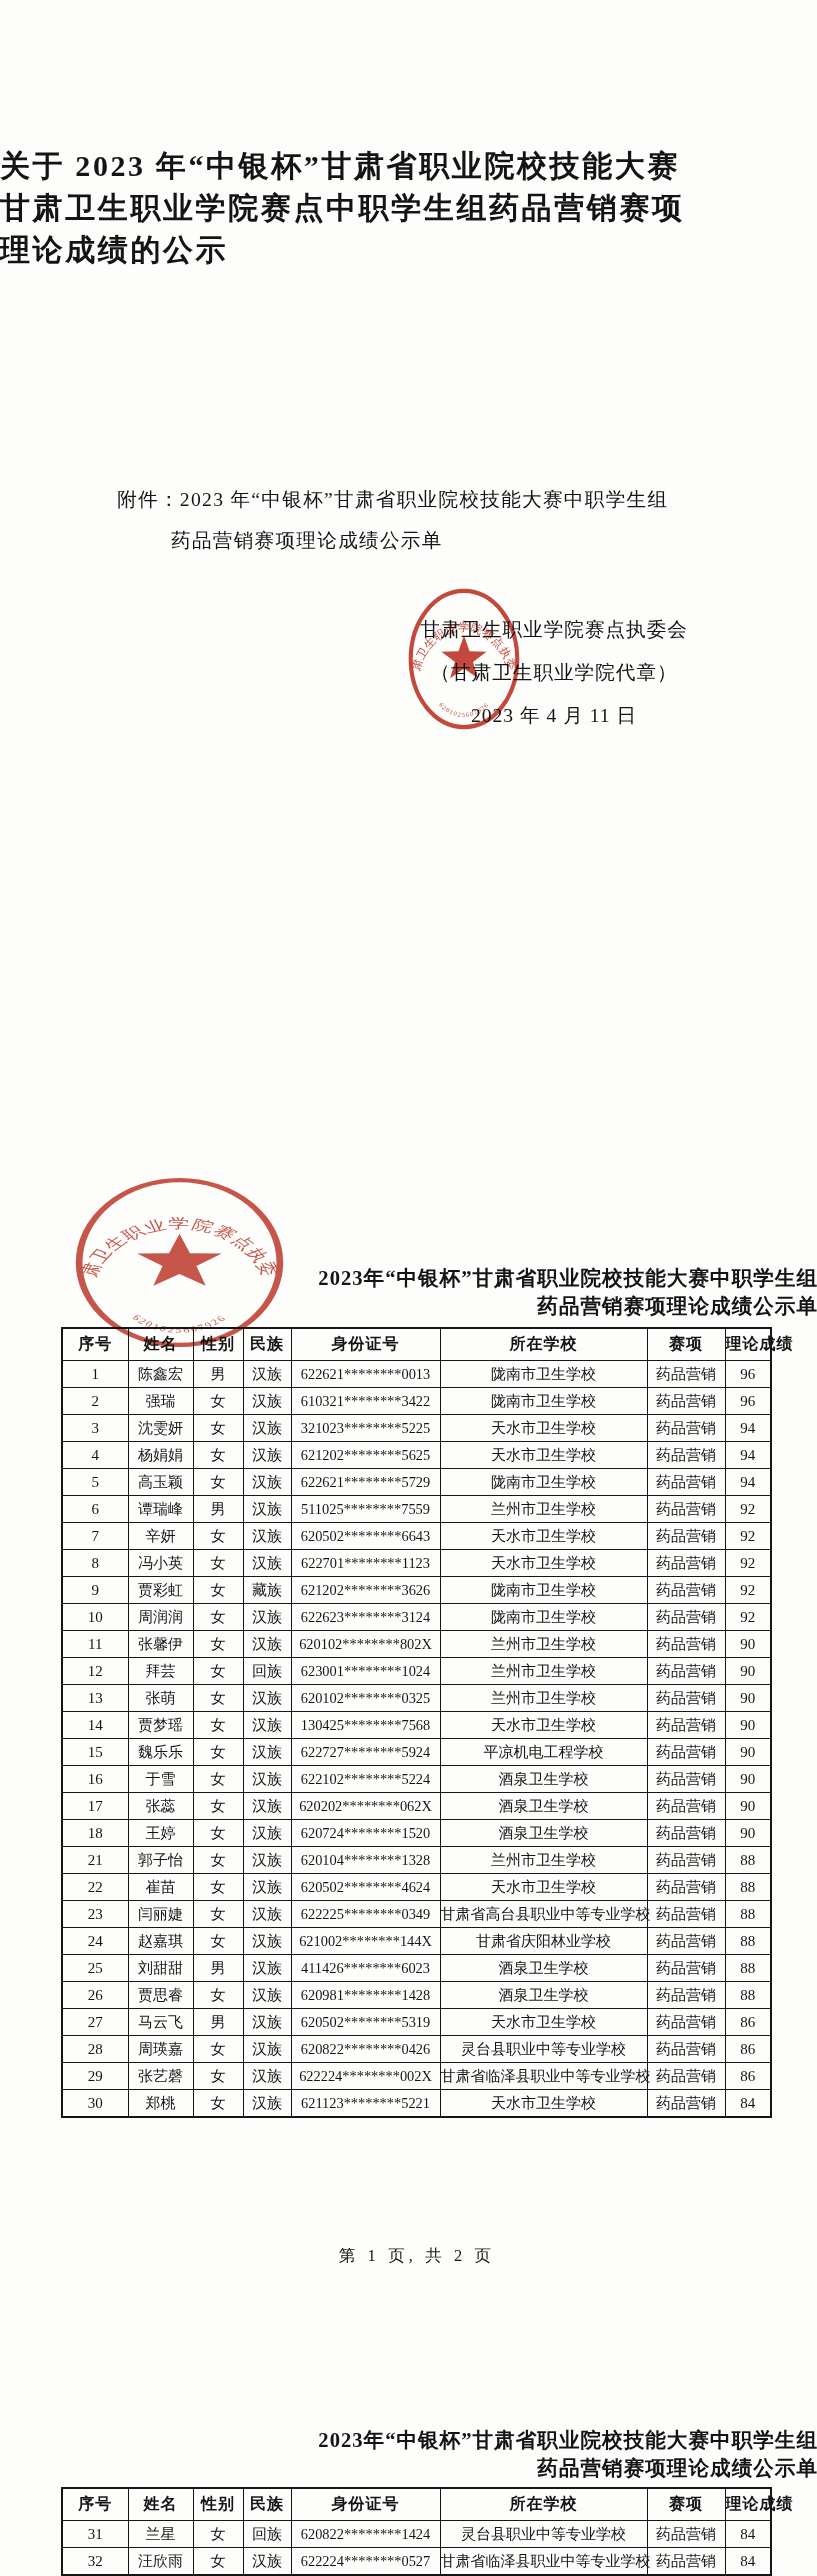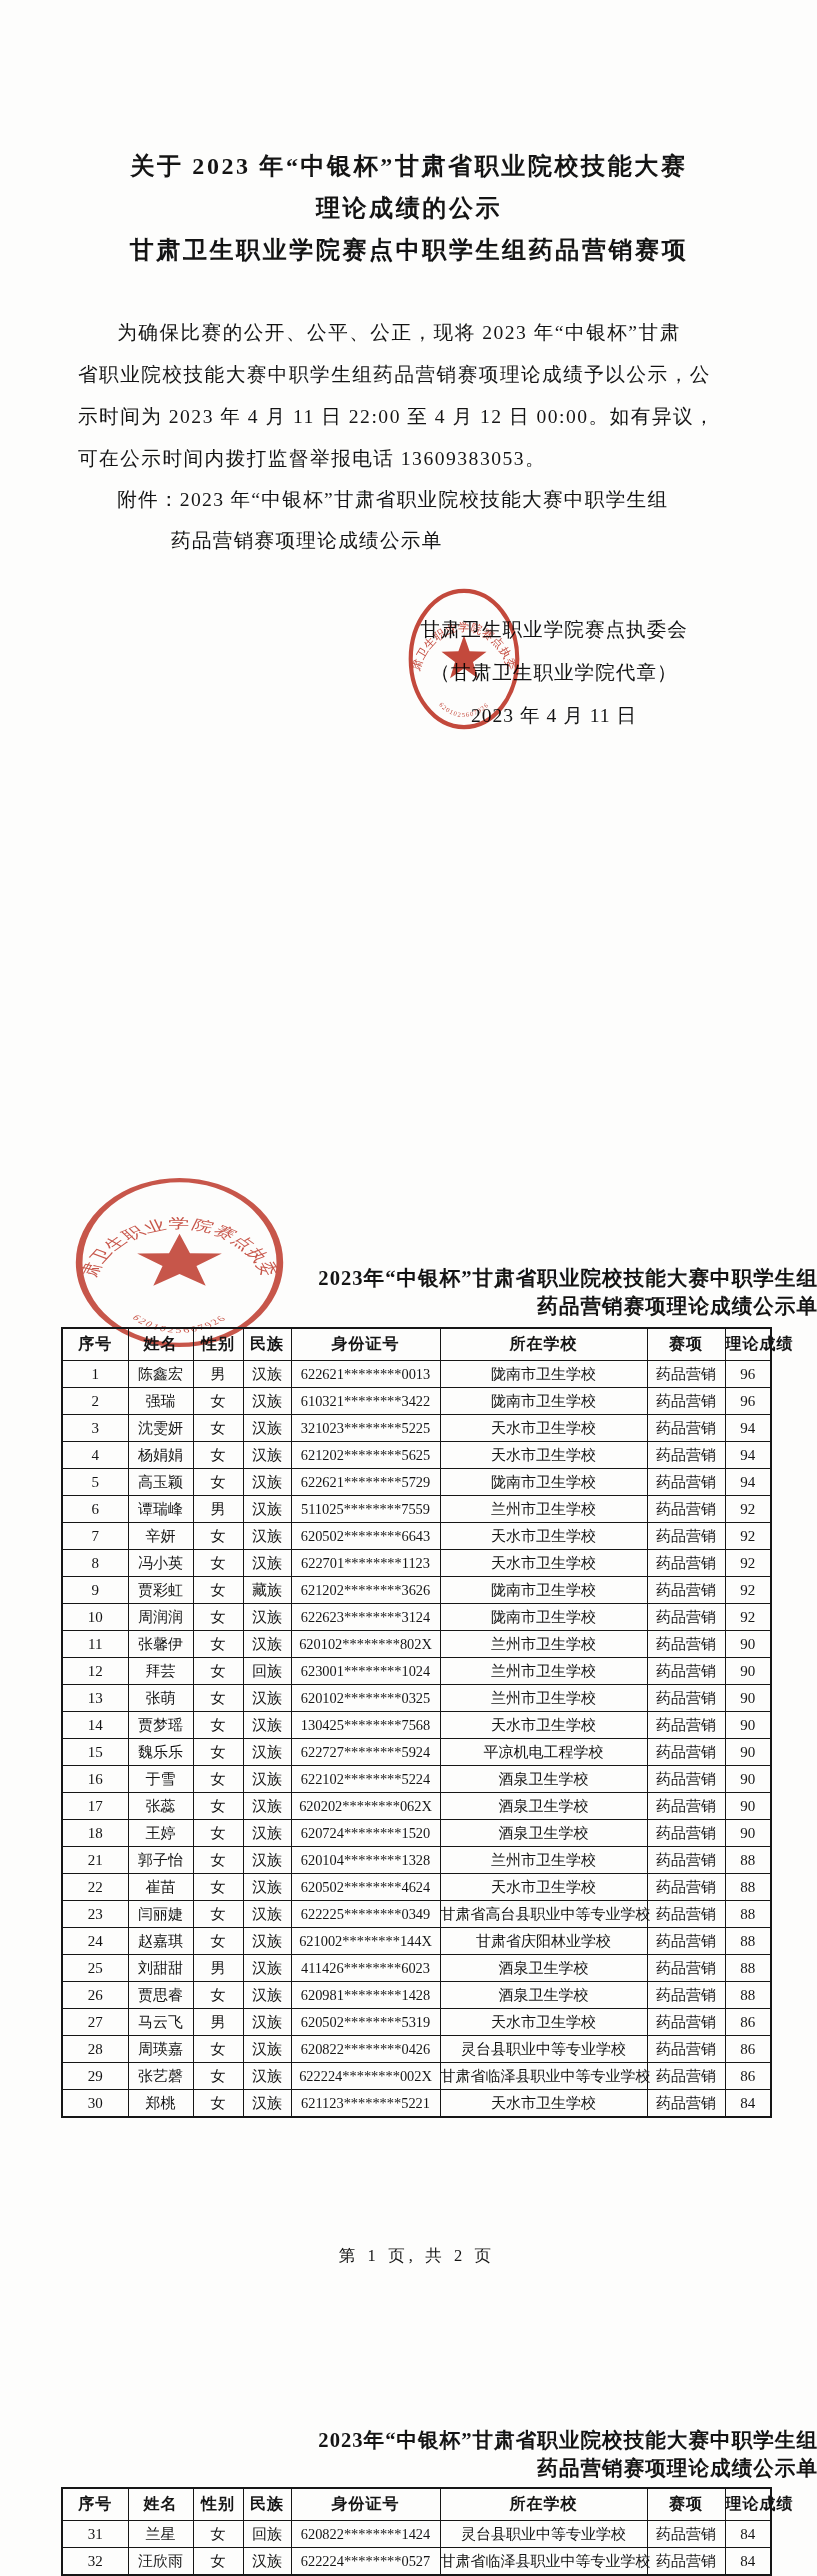--- a/index.html
+++ b/index.html
@@ -3,22 +3,22 @@
 <meta charset="utf-8">
 <style>
   html,body{margin:0;padding:0;background:#dedede;}
   .page{
     position:relative;width:818px;height:3470px;margin:0 auto;
     background:#fdfdfc;color:#141414;overflow:hidden;
     font-family:"Liberation Serif","DejaVu Serif",serif;
   }
   
   .doc-title{
-    position:absolute;top:145px;left:0;width:100%;text-align:center;
-    font-weight:bold;font-size:24px;letter-spacing:2.6px;line-height:42px;white-space:nowrap;
+    position:absolute;top:145px;left:0;width:100%;
+    font-weight:bold;font-size:30px;letter-spacing:2.6px;line-height:42px;white-space:nowrap;
   }
   .doc-body{
     position:absolute;top:312px;left:78px;width:667px;
     font-size:19.6px;letter-spacing:1.5px;line-height:42px;
   }
   .doc-body .line{white-space:nowrap;}
   .indent2{text-indent:2em;}
   .attachment{
     position:absolute;top:479px;left:78px;width:667px;
     font-size:19.6px;letter-spacing:1.3px;line-height:41px;
@@ -61,30 +61,24 @@
   }
   #pf1{top:2245px;}
 </style>
 </head>
 <body>
 
 <div class="page">
 
   <div class="doc-title">
     <div>关于 2023 年“中银杯”甘肃省职业院校技能大赛</div>
+    <div>甘肃卫生职业学院赛点中职学生组药品营销赛项</div>
     <div>理论成绩的公示</div>
-    <div>甘肃卫生职业学院赛点中职学生组药品营销赛项</div>
   </div>
 
-  <div class="doc-body">
-    <div class="line indent2">为确保比赛的公开、公平、公正，现将 2023 年“中银杯”甘肃</div>
-    <div class="line">省职业院校技能大赛中职学生组药品营销赛项理论成绩予以公示，公</div>
-    <div class="line">示时间为 2023 年 4 月 11 日 22:00 至 4 月 12 日 00:00。如有异议，</div>
-    <div class="line">可在公示时间内拨打监督举报电话 13609383053。</div>
-  </div>
 
   <div class="attachment">
     <div class="line indent2">附件：2023 年“中银杯”甘肃省职业院校技能大赛中职学生组</div>
     <div class="line a2">药品营销赛项理论成绩公示单</div>
   </div>
 
   <div class="issuer-1">
     <div>甘肃卫生职业学院赛点执委会</div>
     <div>（甘肃卫生职业学院代章）</div>
     <div>2023 年 4 月 11 日</div>

